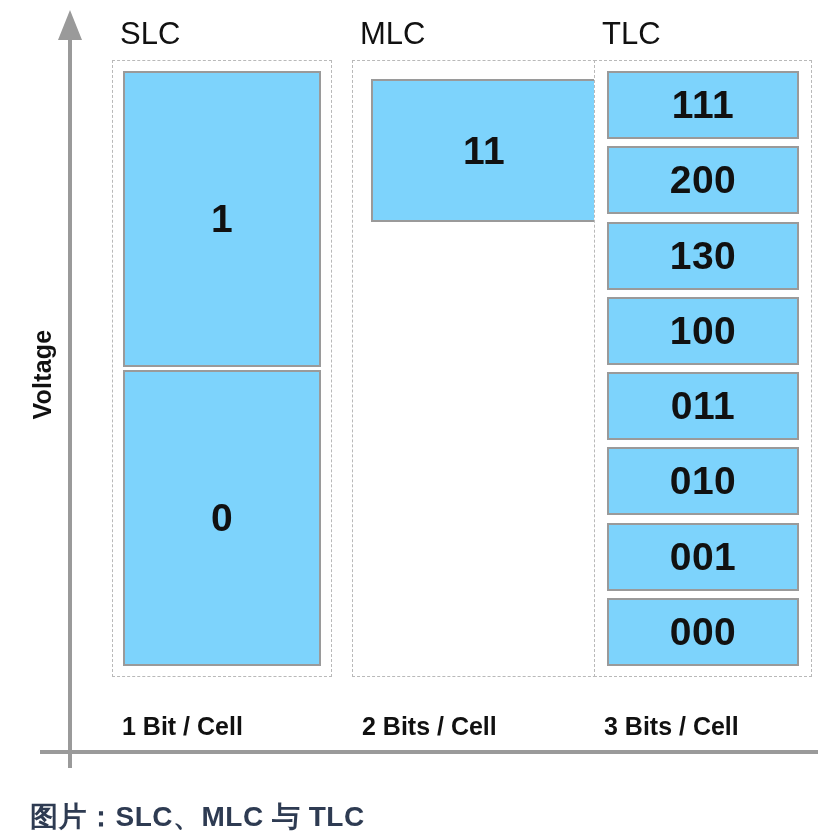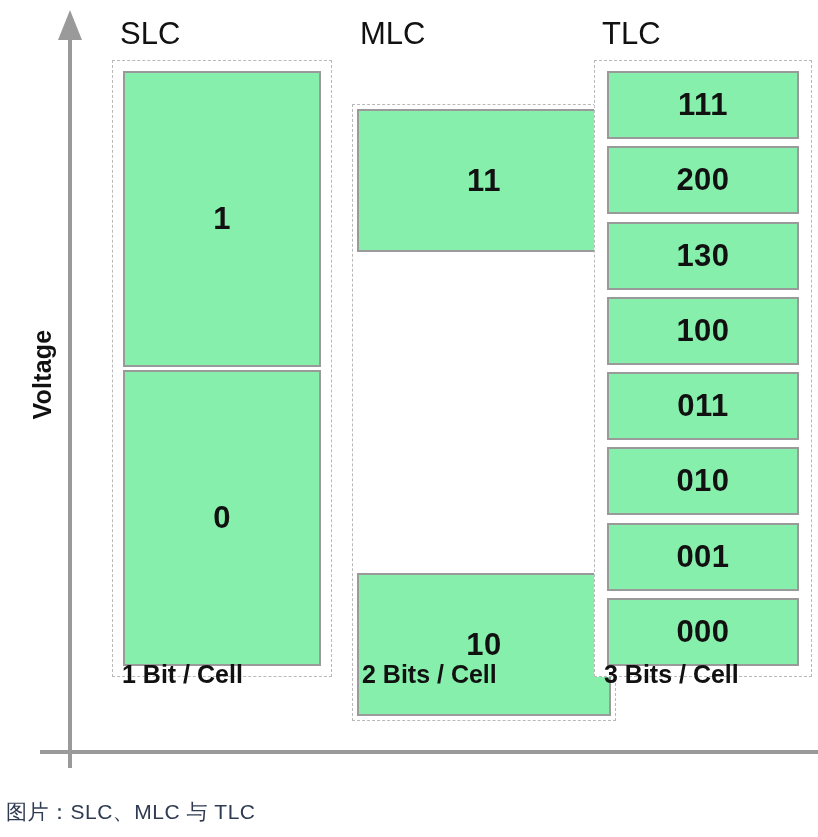--- a/index.html
+++ b/index.html
@@ -61,59 +61,59 @@
     border: 1px dashed #b9b9b9;
     box-sizing: border-box;
     display: flex;
     flex-direction: column;
     justify-content: space-between;
     background: #ffffff;
   }
   .cell {
     border: 2px solid #9a9a9a;
     box-sizing: border-box;
-    background: #86efac;
+    background: #7dd3fc;
     display: flex;
     align-items: center;
     justify-content: center;
-    font-size: 31px;
+    font-size: 39px;
     font-weight: bold;
     color: #111111;
     letter-spacing: 0.5px;
   }
   .bits-label {
     position: absolute;
-    top: 660px;
+    top: 712px;
     left: 10px;
     font-size: 25px;
     font-weight: bold;
     color: #111111;
     white-space: nowrap;
   }
 
   
   #col-slc { left: 112px; width: 220px; }
   #col-slc .cell-group { width: 220px; height: 617px; padding: 10px; }
   #col-slc .cell { height: 296px; }
 
   #col-mlc { left: 352px; width: 222px; }
-  #col-mlc .cell-group { width: 264px; height: 617px; padding: 4px; margin-top: 44px; }
+  #col-mlc .cell-group { width: 264px; height: 617px; padding: 18px; }
   #col-mlc .cell { height: 143px; }
 
   #col-tlc { left: 594px; width: 218px; }
   #col-tlc .cell-group { width: 218px; height: 617px; padding: 10px 12px; }
   #col-tlc .cell { height: 68px; }
 
   
   .caption {
     position: absolute;
-    left: 6px;
+    left: 30px;
     top: 798px;
-    font-size: 21px;
-    font-weight: normal;
+    font-size: 28px;
+    font-weight: bold;
     color: #2e3b52;
     letter-spacing: 0.5px;
   }
 </style>
 </head>
 <body>
 
 <svg id="axes" viewBox="0 0 818 837" width="818" height="837">
 
   <line x1="70" y1="28" x2="70" y2="768" stroke="#9a9a9a" stroke-width="4"></line>
@@ -130,21 +130,20 @@
     <div class="cell">1</div>
     <div class="cell">0</div>
   </div>
   <div class="bits-label">1 Bit / Cell</div>
 </div>
 
 <div class="column" id="col-mlc">
   <div class="column-title">MLC</div>
   <div class="cell-group">
     <div class="cell">11</div>
-    <div class="cell">10</div>
   </div>
   <div class="bits-label">2 Bits / Cell</div>
 </div>
 
 <div class="column" id="col-tlc">
   <div class="column-title">TLC</div>
   <div class="cell-group">
     <div class="cell">111</div>
     <div class="cell">200</div>
     <div class="cell">130</div>

